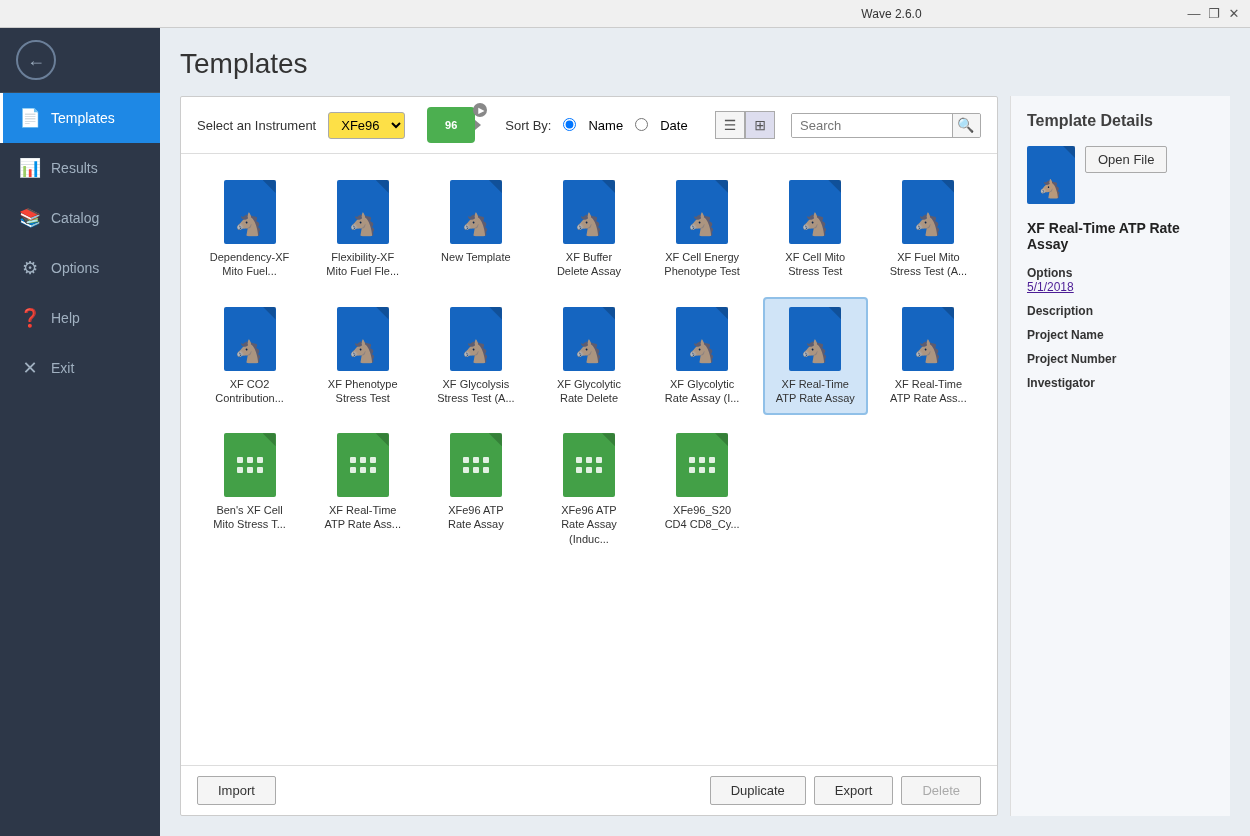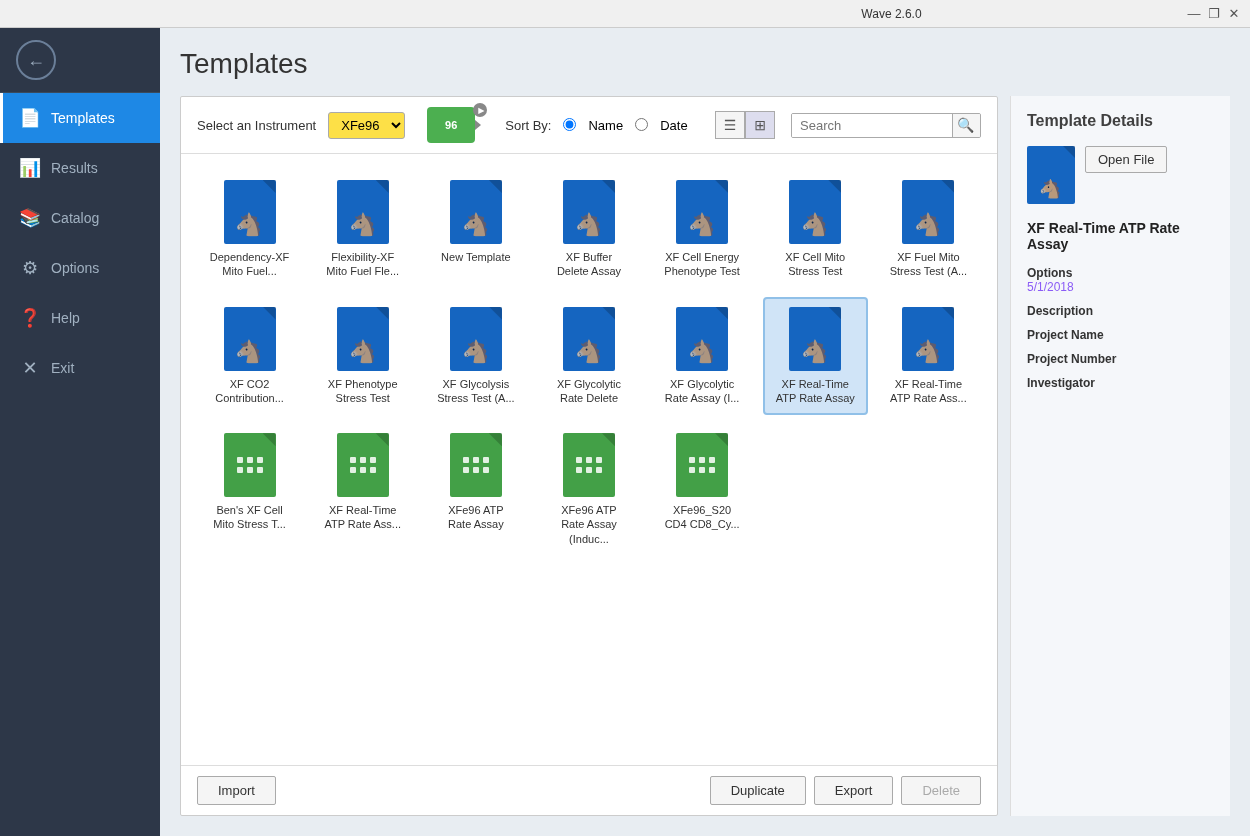--- a/index.html
+++ b/index.html
@@ -285,21 +285,21 @@
       background: #f5f5f5;
       border-radius: 2px;
       cursor: pointer;
       font-size: 13px;
       color: #333;
       align-self: flex-start;
     }
     .details-assay-name { font-size: 14px; font-weight: 600; color: #222; margin-bottom: 14px; }
     .details-field { margin-bottom: 10px; }
     .details-field-label { font-size: 12px; font-weight: 600; color: #333; }
-    .details-field-value { font-size: 12px; color: #8b5cf6; }
+    .details-field-value { font-size: 12px; color: #4c1d95; text-decoration: underline; }
   </style>
 </head>
 <body>
 
 <div class="title-bar">
   <div style="flex:1"></div>
   <div class="title-bar-title">Wave 2.6.0</div>
   <div class="title-bar-controls">
     <button class="title-bar-btn">—</button>
     <button class="title-bar-btn">❐</button>

